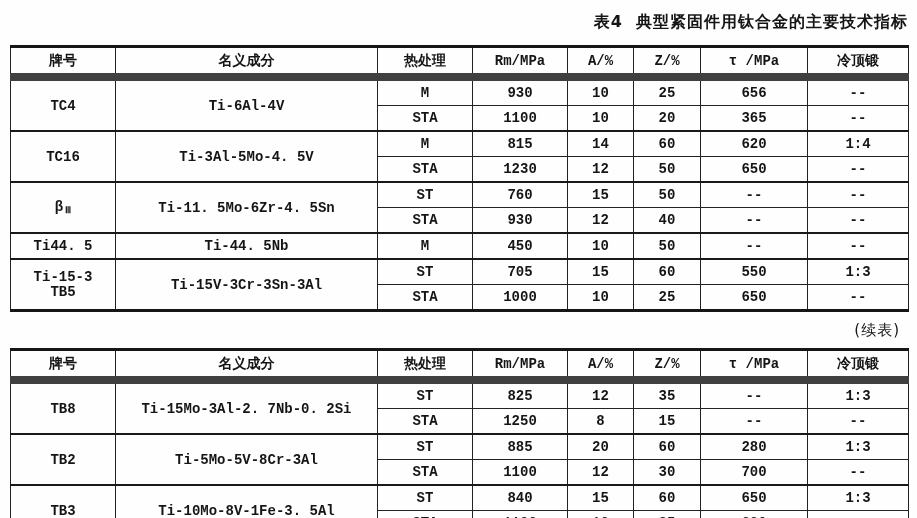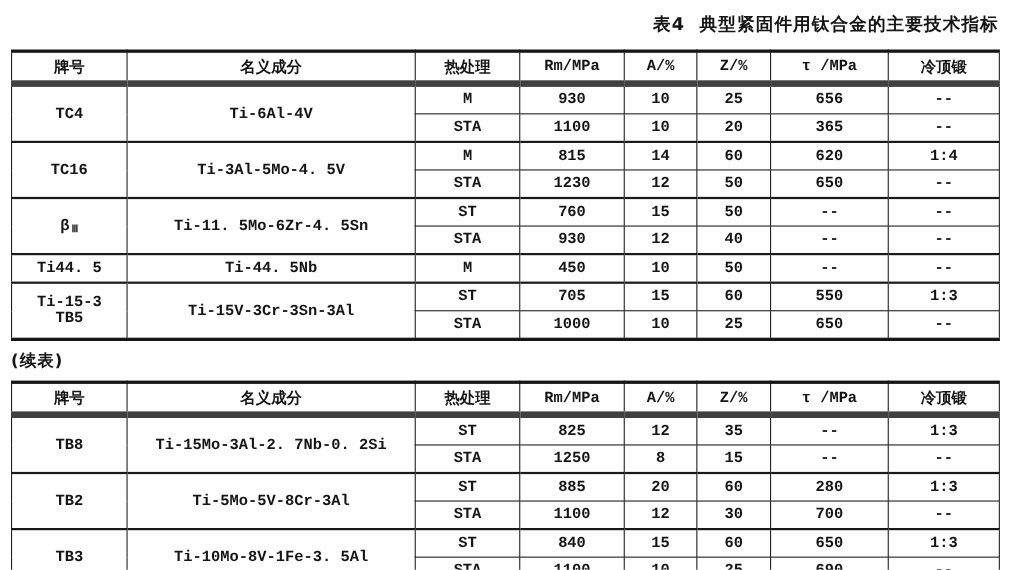--- a/index.html
+++ b/index.html
@@ -40,38 +40,38 @@
     padding:0 2px;
     height:24px;
     overflow:hidden;
     white-space:nowrap;
   }
   table.alloy th {
     height:25px;
     font-weight:700;
     font-size:14px;
     font-family:"DejaVu Sans","Liberation Sans",sans-serif;
-    border-bottom:6px solid #404040;
+    border-bottom:8px solid #404040;
   }
   table.alloy th.lat {
     font-family:Liberation Mono, monospace;
     font-size:14px;
   }
   table.alloy td {
     font-family:"Liberation Mono","DejaVu Sans Mono",monospace;
     font-size:14px;
     font-weight:700;
   }
   tr.g > td { border-top:2px solid #191919; }
   .sub { font-size:9px; vertical-align:-2px; margin-left:2px; }
   .two-line div { line-height:15px; }
   .continued {
-    text-align:left;
+    text-align:right;
     font-family:"DejaVu Sans","Liberation Sans",sans-serif;
-    font-weight:700;
+    font-weight:400;
     font-size:15px;
     padding:9px 8px 8px 0;
     letter-spacing:1px;
   }
 </style>
 </head>
 <body>
 
 <div class="page">
 

